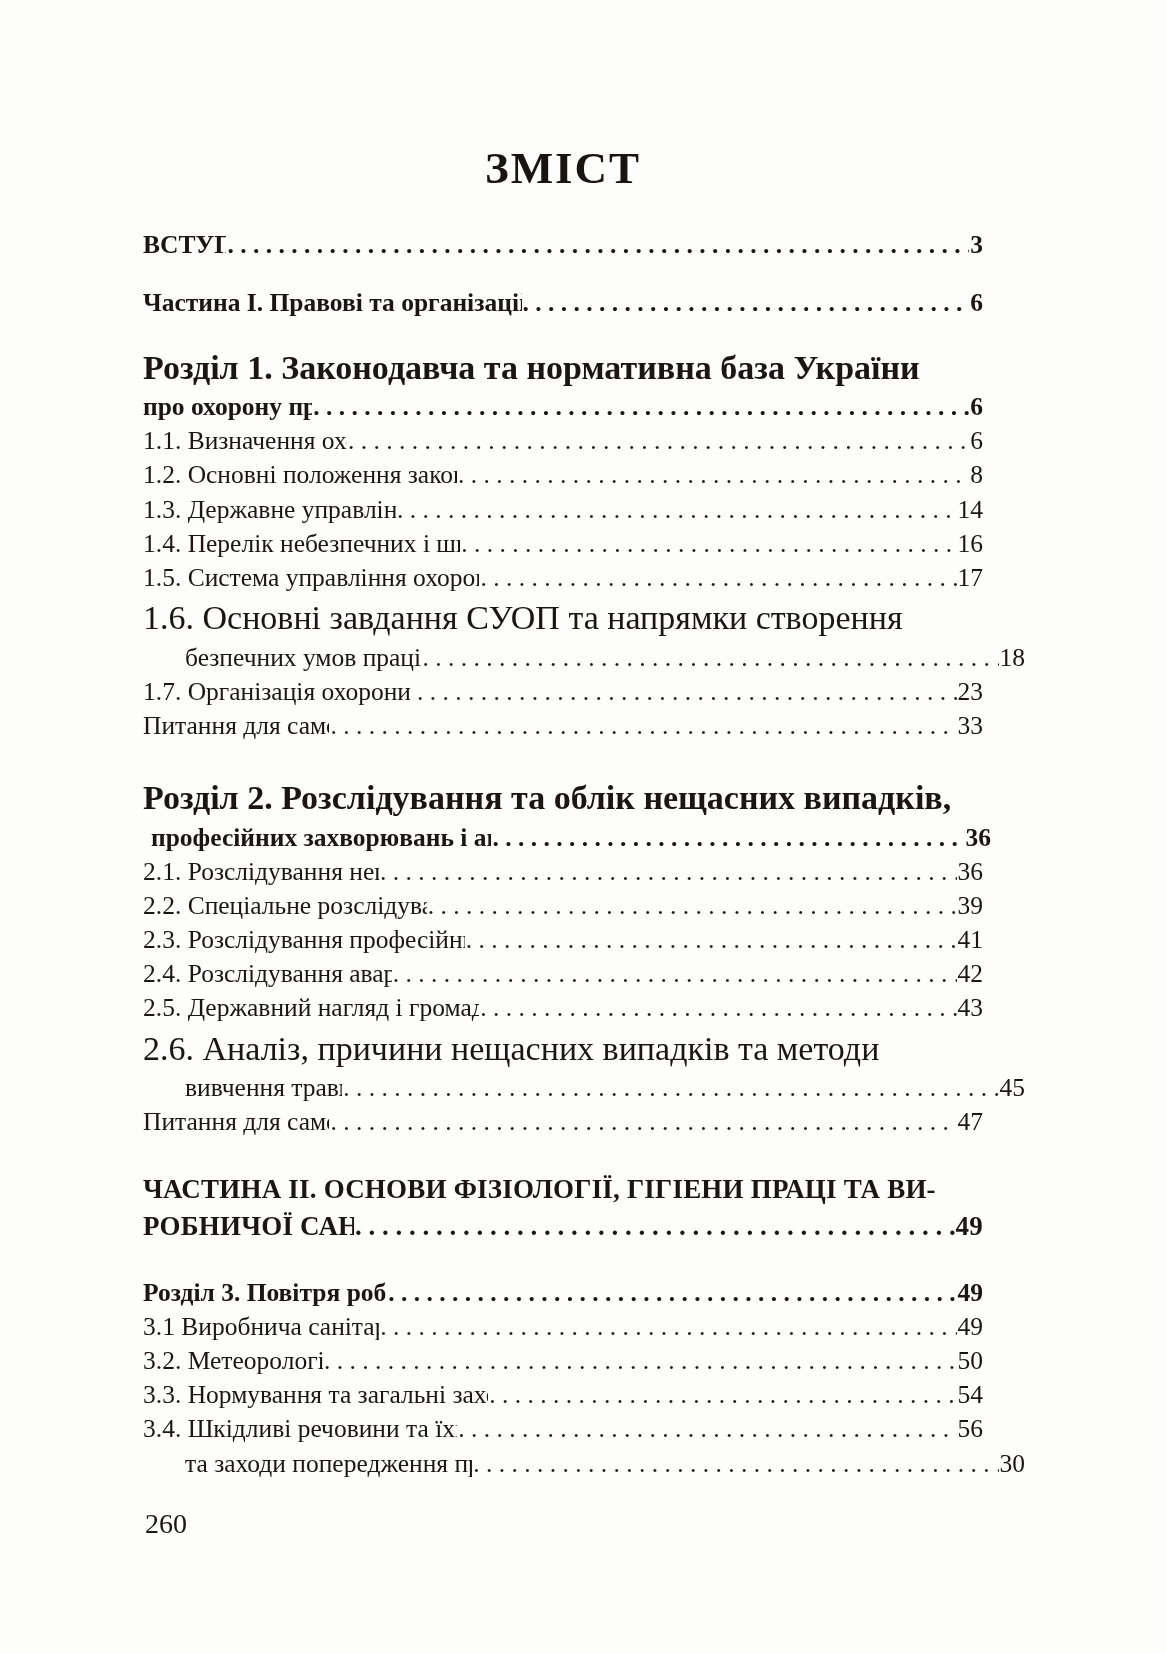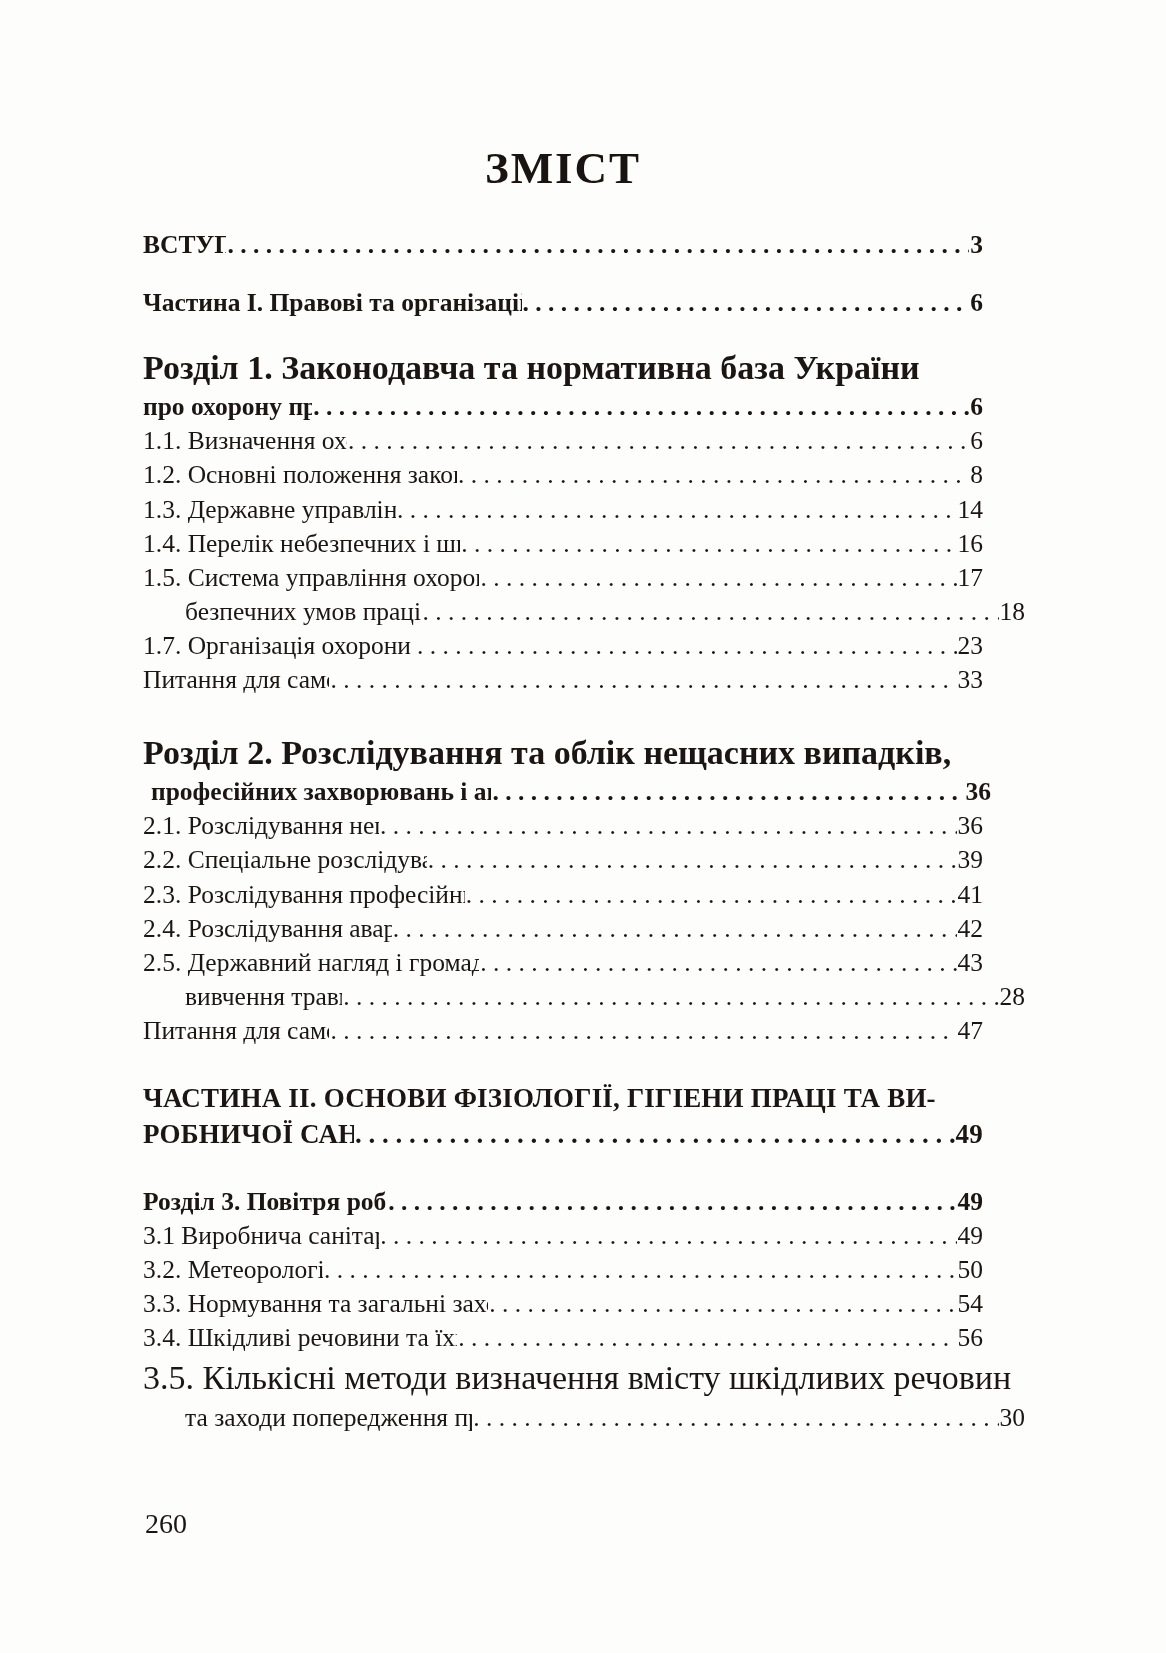--- a/index.html
+++ b/index.html
@@ -168,20 +168,21 @@
         <div class="row">
           <span class="label">1.4. Перелік небезпечних і шкідливих виробничих факторів</span>
           <span class="leader"></span>
           <span class="pnum">16</span>
         </div>
         <div class="row">
           <span class="label">1.5. Система управління охороною праці (СУОП) на підприємстві</span>
           <span class="leader"></span>
           <span class="pnum">17</span>
         </div>
+        <div class="headline" style="font-weight: normal;">1.6. Основні завдання СУОП та напрямки створення</div>
         <div class="row ind-2">
           <span class="label">безпечних умов праці на підприємстві</span>
           <span class="leader"></span>
           <span class="pnum">18</span>
         </div>
         <div class="row">
           <span class="label">1.7. Організація охорони праці на підприємстві</span>
           <span class="leader"></span>
           <span class="pnum">23</span>
         </div>
@@ -215,24 +216,25 @@
         <div class="row">
           <span class="label">2.4. Розслідування аварій на виробництві</span>
           <span class="leader"></span>
           <span class="pnum">42</span>
         </div>
         <div class="row">
           <span class="label">2.5. Державний нагляд і громадський контроль за охороною праці</span>
           <span class="leader"></span>
           <span class="pnum">43</span>
         </div>
+        <div class="headline" style="font-weight: normal;">2.6. Аналіз, причини нещасних випадків та методи</div>
         <div class="row ind-2">
           <span class="label">вивчення травматизму</span>
           <span class="leader"></span>
-          <span class="pnum">28</span>
+          <span class="pnum">45</span>
         </div>
         <div class="row">
           <span class="label">Питання для самоконтролю</span>
           <span class="leader"></span>
           <span class="pnum">47</span>
         </div>
         <div class="gap-lg"></div>
         <div class="headline big">ЧАСТИНА II. ОСНОВИ ФІЗІОЛОГІЇ, ГІГІЕНИ ПРАЦІ ТА ВИ-</div>
         <div class="row bold big">
           <span class="label">РОБНИЧОЇ САНІТАРІЇ</span>
@@ -258,21 +260,20 @@
         <div class="row">
           <span class="label">3.3. Нормування та загальні заходи і засоби параметрів мікроклімату</span>
           <span class="leader"></span>
           <span class="pnum">54</span>
         </div>
         <div class="row">
           <span class="label">3.4. Шкідливі речовини та їхній вплив на організм людини</span>
           <span class="leader"></span>
           <span class="pnum">56</span>
         </div>
-        <div class="headline" style="font-weight: normal;">3.5. Кількісні методи визначення вмісту шкідливих речовин</div>
         <div class="row ind-2">
           <span class="label">та заходи попередження професійних захворювань</span>
           <span class="leader"></span>
           <span class="pnum">30</span>
         </div>
       </div>
 
   </div>
 
   <div class="folio">260</div>

